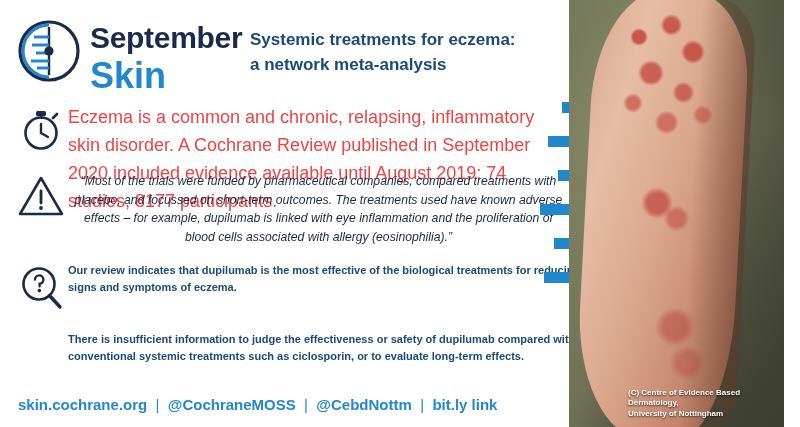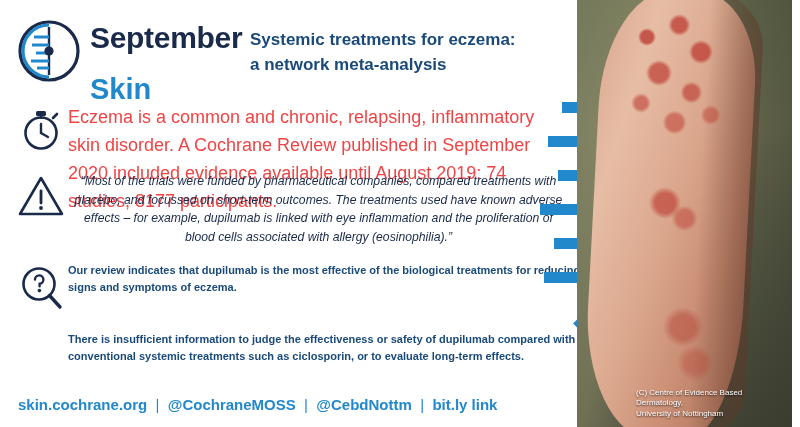--- a/index.html
+++ b/index.html
@@ -40,25 +40,25 @@
     top: 2px;
   }
   .logo-cochrane {
     font-size: 30px;
     font-weight: bold;
     color: #1a2a4a;
     letter-spacing: -0.3px;
     line-height: 1.05;
   }
   .logo-skin {
-    font-size: 29px;
+    font-size: 36px;
     font-weight: bold;
     color: #2288cc;
     line-height: 1.1;
-    margin-top: 20px;
+    margin-top: 2px;
   }
 
   
   .title {
     position: absolute;
     left: 250px;
     top: 28px;
     width: 330px;
     color: #1a4a7a;
     font-size: 17px;
@@ -115,26 +115,27 @@
     font-size: 15px;
     font-weight: bold;
     color: #2288cc;
   }
   .footer span { white-space: pre; }
   .footer .sep { color: #2288cc; font-weight: normal; }
 
   
   .photo {
     position: absolute;
-    right: 8px;
+    right: 16px;
     top: 0;
     width: 215px;
     height: 427px;
     overflow: hidden;
     background: #8a7f6d;
+    font-weight: bold;
   }
   .photo-bg {
     position: absolute;
     inset: 0;
     background:
       linear-gradient(100deg, rgba(120,125,95,0.85) 0%, rgba(150,148,110,0.6) 28%, rgba(90,95,70,0.5) 55%, rgba(60,62,48,0.8) 100%),
       linear-gradient(180deg, #5e6348 0%, #7b7a5c 30%, #4d5240 70%, #33362a 100%);
   }
   .arm {
     position: absolute;

